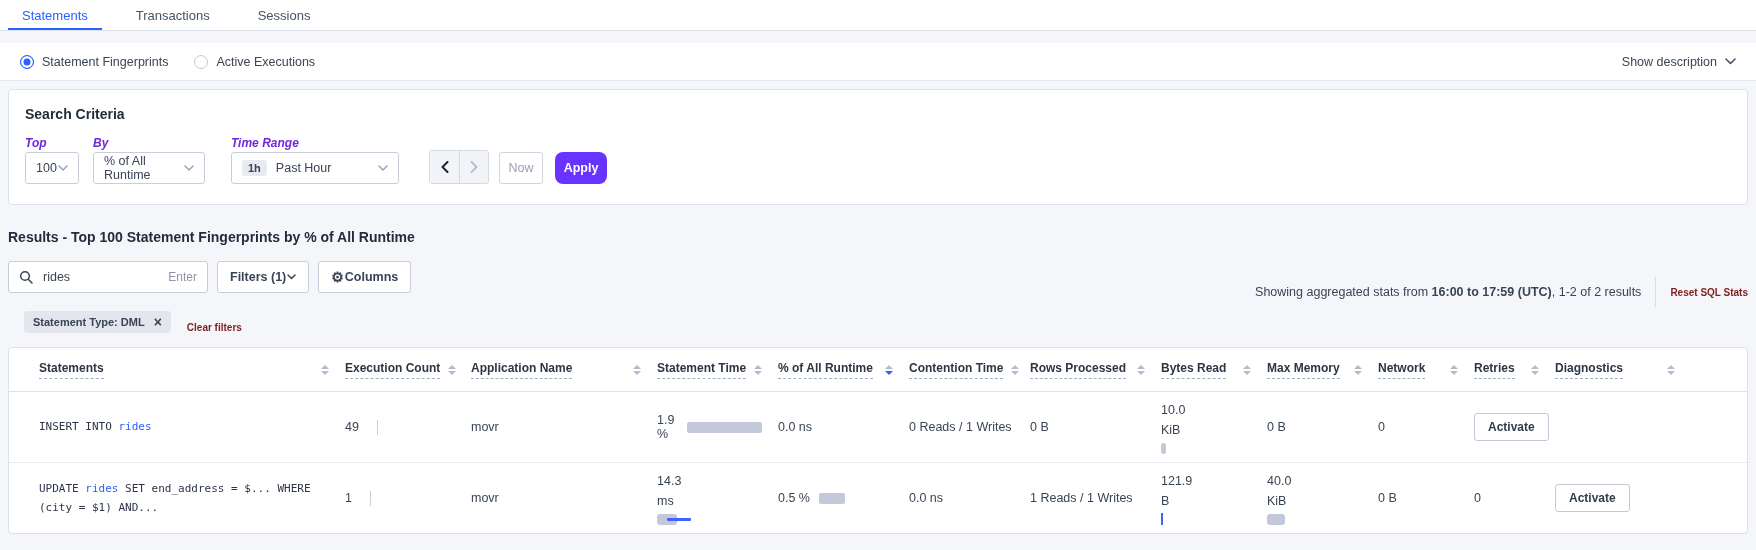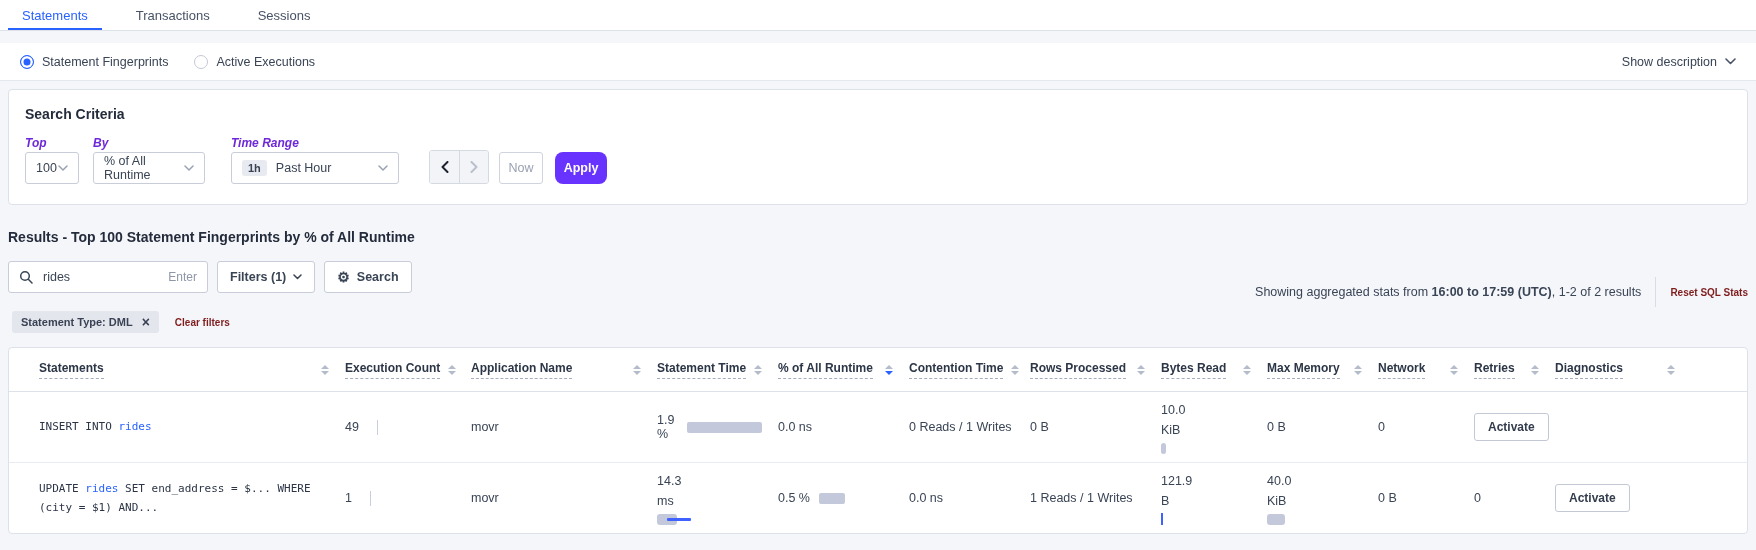--- a/index.html
+++ b/index.html
@@ -39,27 +39,27 @@
   .arrow-btn { width:29px; height:32px; background:#f3f4f7; border:none; display:flex; align-items:center; justify-content:center; cursor:pointer; }
   .arrow-btn + .arrow-btn { border-left:1px solid #d5d9e2; }
   .btn-now { margin-left:10px; width:44px; height:32px; background:#fff; border:1px solid #cfd4de; border-radius:3px; color:#9aa1b2; font-size:12.5px; cursor:pointer; font-family:inherit; }
   .btn-apply { margin-left:12px; width:52px; height:32px; background:#6933ff; border:none; border-radius:8px; color:#fff; font-size:12.5px; font-weight:bold; cursor:pointer; font-family:inherit; }
   
   .results-heading { margin:24px 8px 16px; font-size:14px; font-weight:bold; color:#242c3c; }
   .controls-row { margin:0 8px; display:flex; align-items:center; }
   .searchbox { width:200px; height:32px; background:#fff; border:1px solid #c8cdd9; border-radius:3px; display:flex; align-items:center; padding:0 10px; }
   .searchbox input { border:none; outline:none; flex:1; min-width:0; font-size:12.5px; color:#394455; font-family:inherit; background:transparent; margin-left:8px; }
   .enter-hint { color:#8e96a8; font-size:12px; }
-  .toolbar-btn { height:32px; margin-left:9px; background:#fff; border:1px solid #c8cdd9; border-radius:3px; display:flex; align-items:center; gap:7px; padding:0 12px; font-size:12.5px; font-weight:600; color:#394455; cursor:pointer; font-family:inherit; }
+  .toolbar-btn { height:32px; margin-left:9px; background:#fff; border:1px solid #c8cdd9; border-radius:3px; display:flex; align-items:center; gap:1px; padding:0 12px; font-size:12.5px; font-weight:600; color:#394455; cursor:pointer; font-family:inherit; }
   .gear { font-size:14px; line-height:1; color:#394455; }
   .stats-right { margin-left:auto; display:flex; align-items:center; font-size:12.5px; color:#394455; position:relative; top:15px; }
   .stats-right b { font-weight:bold; }
   .vdivider { width:1px; height:30px; background:#d8dce5; margin:0 14px; }
   .link { color:#7f1d1d; font-weight:600; text-decoration:none; cursor:pointer; font-size:10px; }
-  .chip-row { margin:18px 12px 14px; display:flex; align-items:center; }
+  .chip-row { margin:18px 24px 14px; display:flex; align-items:flex-end; }
   .chip { background:#e3e6ed; border-radius:3px; padding:5px 9px; display:flex; align-items:center; gap:9px; font-size:11px; font-weight:bold; color:#3a4254; cursor:pointer; }
   .chip .x { font-size:14px; font-weight:bold; line-height:10px; color:#3a4254; }
   .clear-link { margin-left:16px; font-weight:bold; }
   
   .table-card { margin-bottom:8px; }
   .trow { display:grid; grid-template-columns:290px 110px 170px 105px 115px 105px 115px 90px 95px 80px 65px 120px; column-gap:16px; padding:0 20px 0 30px; align-items:center; }
   .thead { height:44px; border-bottom:1px solid #dde2ea; }
   .hcell { display:flex; justify-content:space-between; align-items:center; cursor:pointer; }
   .hlabel { font-size:12px; font-weight:bold; color:#2c3647; border-bottom:1px dashed #a6aebe; padding-bottom:3px; white-space:nowrap; }
   .sort { display:flex; flex-direction:column; gap:2px; margin-left:8px; flex:none; }
@@ -187,21 +187,21 @@
   <button class="toolbar-btn">
     <span>Filters (1)</span>
     <span class="chev">
         <svg width="9" height="6" viewBox="0 0 9 6">
           <path d="M1 1l3.5 3.5L8 1" stroke="#394455" stroke-width="1.5" fill="none" stroke-linecap="round" stroke-linejoin="round"></path>
         </svg>
       </span>
   </button>
   <button class="toolbar-btn">
     <span class="gear">⚙</span>
-    <span>Search</span>
+    <span>Columns</span>
   </button>
   <div class="stats-right">
     <span><span>Showing aggregated stats from </span><b>16:00 to 17:59 (UTC)</b><span>, 1-2 of 2 results</span></span>
     <div class="vdivider"></div>
     <a class="link">Reset SQL Stats</a>
   </div>
 </div>
 
 <div class="chip-row">
   <div class="chip">

